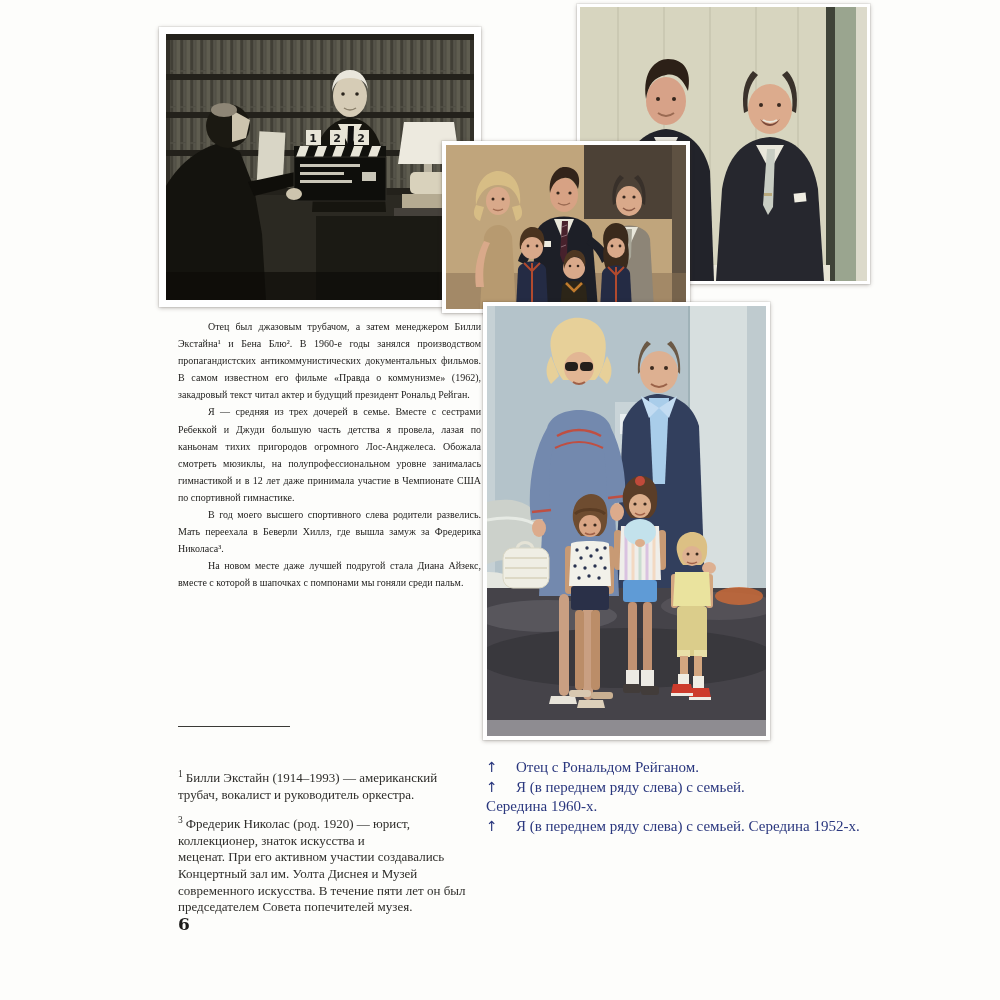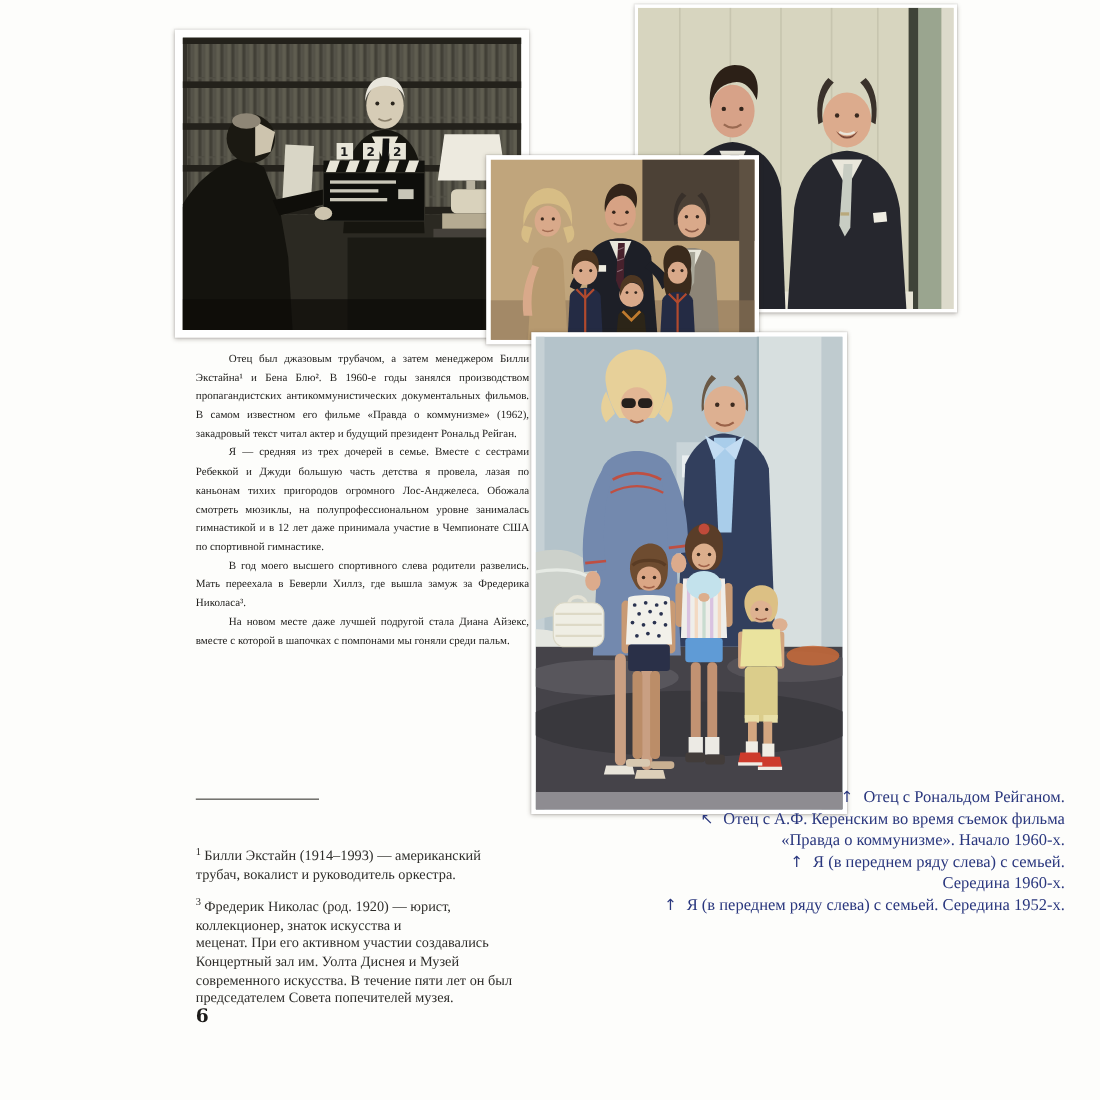--- a/index.html
+++ b/index.html
@@ -17,22 +17,22 @@
   #body-text{position:absolute;left:178px;top:318px;width:303px;
     font-size:10px;line-height:17.1px;color:#232220;text-align:justify;z-index:4;}
   #body-text p{margin:0;text-indent:30px;}
 
   #footnote-rule{position:absolute;left:178px;top:726px;width:112px;border-top:1.6px solid #3a3936;z-index:4;}
   #footnotes-list{position:absolute;left:178px;top:738px;width:312px;
     font-size:13px;line-height:16.6px;color:#2e2d2a;z-index:4;margin-top:32px;}
   #footnotes-list .footnote{margin-bottom:13px;}
   #footnotes-list sup{font-size:9.5px;line-height:0;margin-right:3px;}
 
-  #captions{position:absolute;left:486px;top:716px;width:482px;
-    font-size:15px;line-height:19.5px;z-index:4;text-align:right;}
+  #captions{position:absolute;left:486px;top:758px;width:482px;
+    font-size:15px;line-height:19.5px;z-index:4;}
   #captions .caption-item{margin:0;}
   #captions .arrow{display:inline-block;min-width:21px;margin-right:9px;
     font-family:"DejaVu Sans",sans-serif;font-size:14px;}
 
   #page-number{position:absolute;left:178px;top:914px;font-size:17px;font-weight:bold;
     font-family:"DejaVu Serif","Liberation Serif",serif;color:#1c1b19;z-index:4;}
 </style>
 </head>
 <body>
 
@@ -370,20 +370,19 @@
     </div>
 
   <div id="footnote-rule"></div>
   <div id="footnotes-list">
       <div class="footnote"><sup>1</sup>Билли Экстайн (1914–1993) — американский<br>трубач, вокалист и руководитель оркестра.</div>
       <div class="footnote"><sup>3</sup>Фредерик Николас (род. 1920) — юрист,<br>коллекционер, знаток искусства и<br>меценат. При его активном участии создавались<br>Концертный зал им. Уолта Диснея и Музей<br>современного искусства. В течение пяти лет он был<br>председателем Совета попечителей музея.</div>
     </div>
 
   <div id="captions" style="color: rgb(42, 55, 126);">
       <div class="caption-item"><span class="arrow">↑</span><span>Отец с Рональдом Рейганом.</span></div>
-      <div class="caption-item"><span class="arrow">↖</span><span>Отец с А.Ф. Керенским во время съемок фильма<br>«Правда о коммунизме». Начало 1960-х.</span></div>
       <div class="caption-item"><span class="arrow">↑</span><span>Я (в переднем ряду слева) с семьей.<br>Середина 1960-х.</span></div>
       <div class="caption-item"><span class="arrow">↑</span><span>Я (в переднем ряду слева) с семьей. Середина 1952-х.</span></div>
     </div>
 
   <div id="page-number">6</div>
 
 </div>
 
 </body></html>

